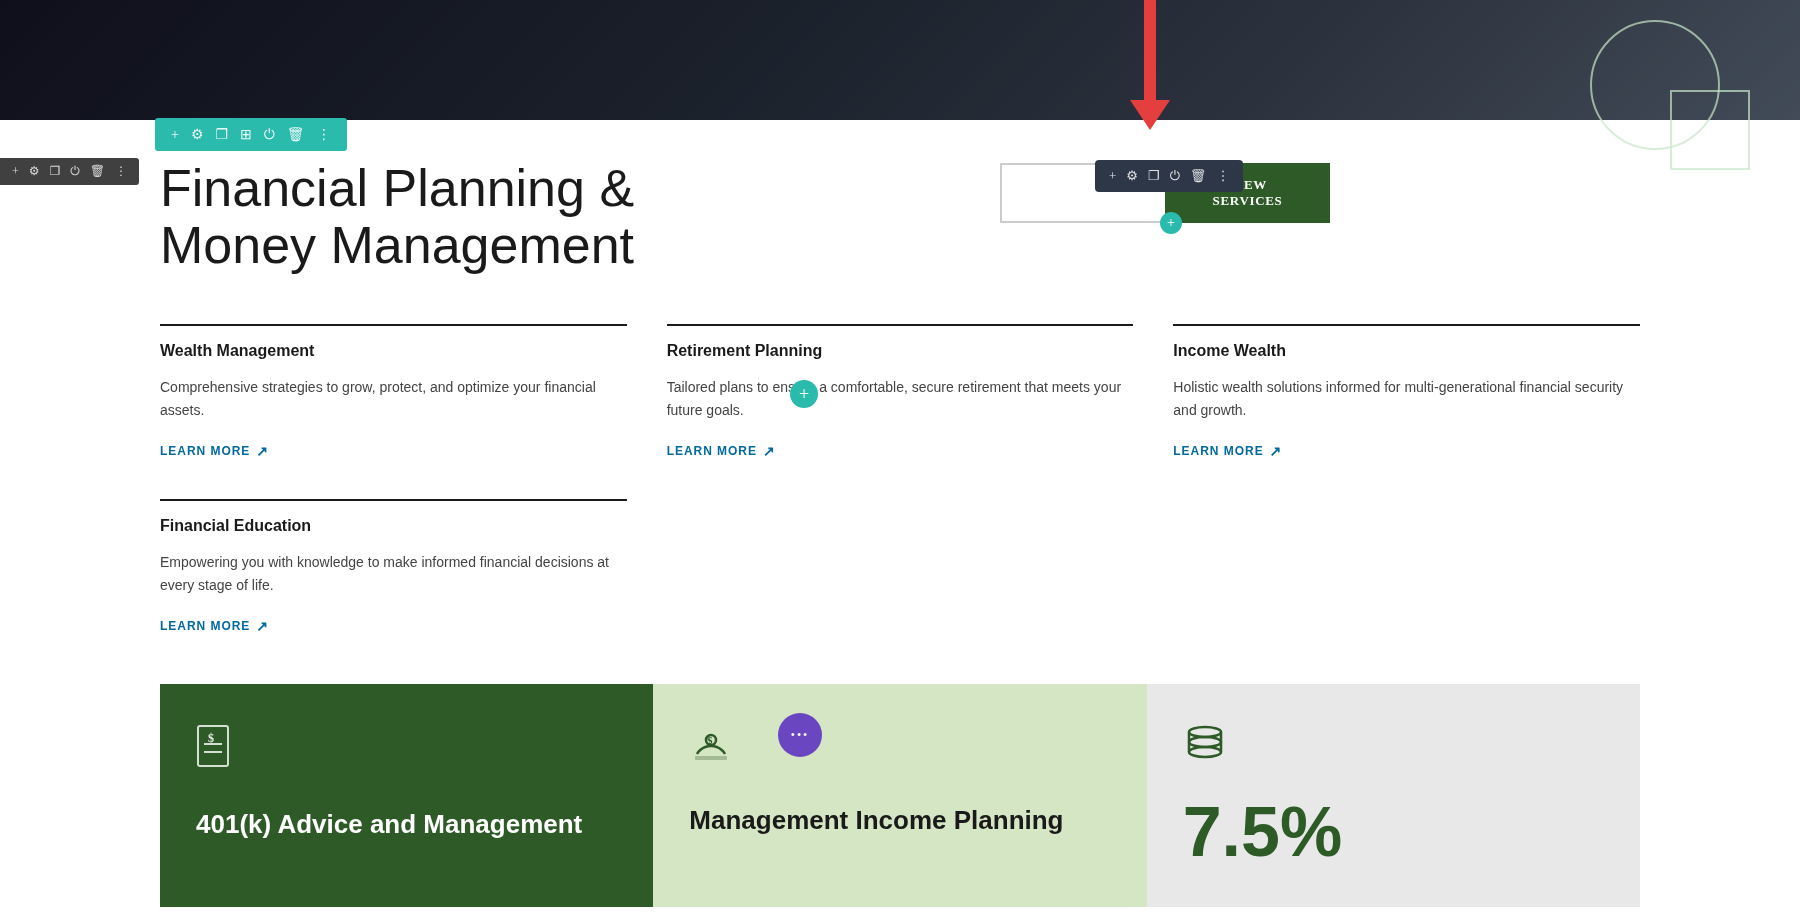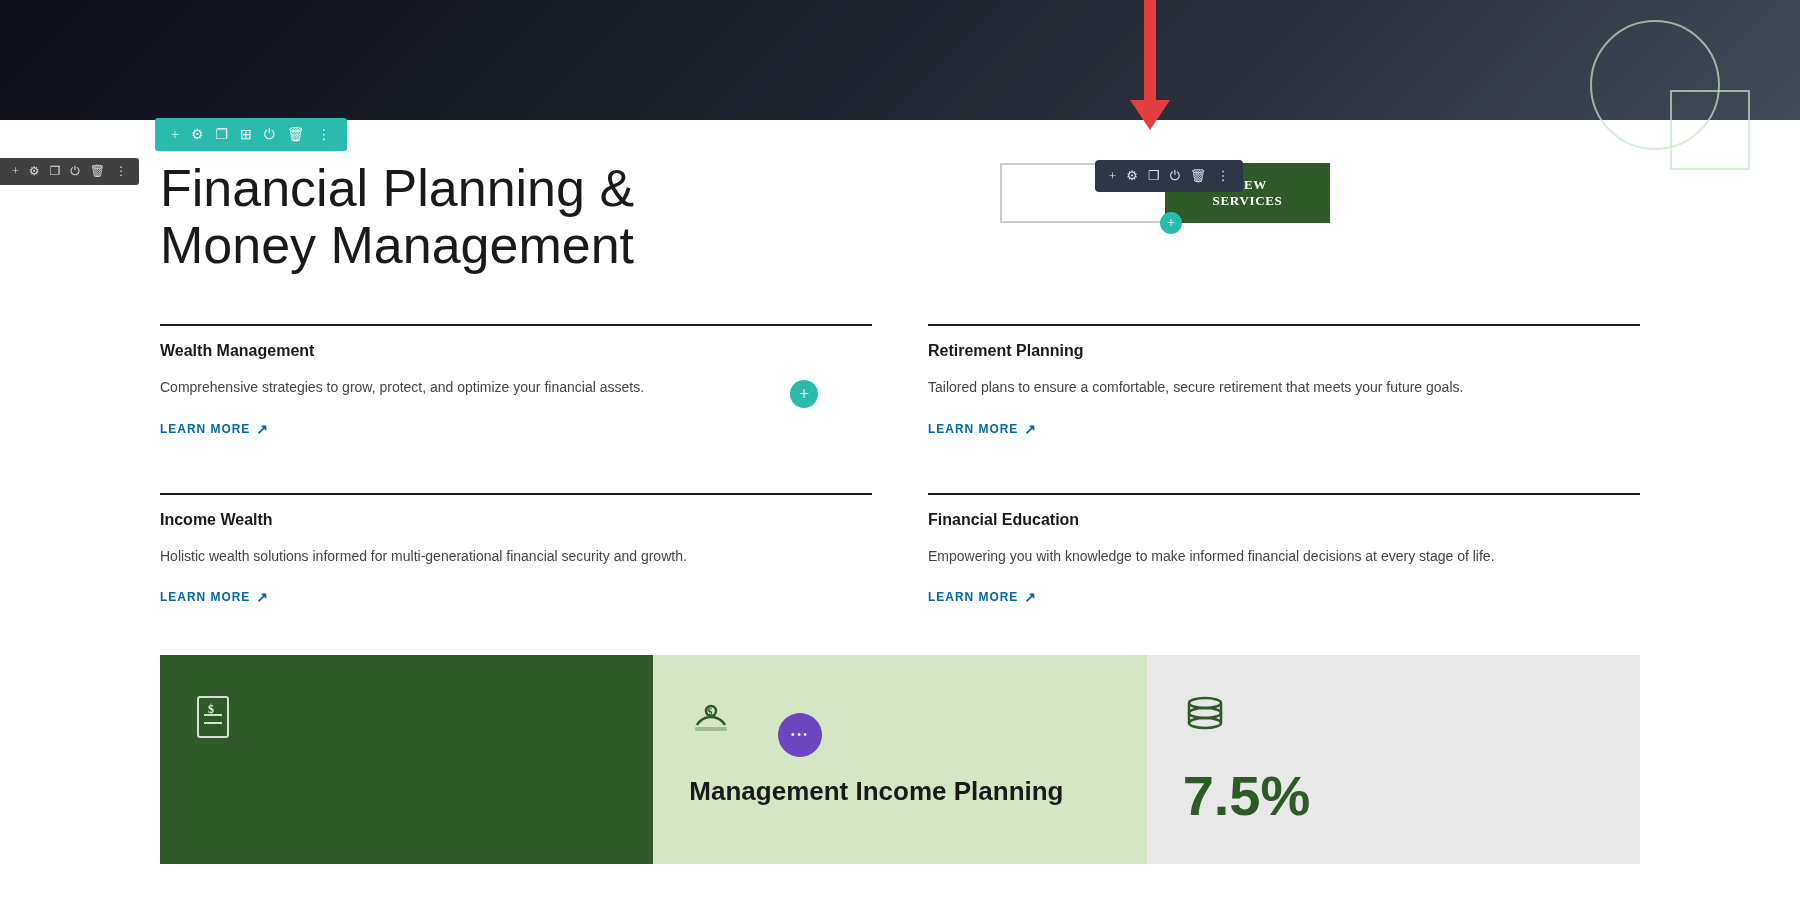--- a/index.html
+++ b/index.html
@@ -207,22 +207,22 @@
       color: #1a1a1a;
       line-height: 1.1;
       margin-bottom: 40px;
       max-width: 550px;
       font-family: 'Arial Black', 'Arial Bold', Arial, sans-serif;
     }
 
     
     .services-grid {
       display: grid;
-      grid-template-columns: repeat(2, 1fr);
-      gap: 56px;
+      grid-template-columns: repeat(3, 1fr);
+      gap: 40px;
       margin-top: 20px;
       padding-top: 10px;
     }
     .service-card {
       border-top: 2px solid #1a1a1a;
       padding-top: 16px;
     }
     .service-title {
       font-size: 16px;
       font-weight: 700;
@@ -283,21 +283,21 @@
       font-size: 36px;
       margin-bottom: 28px;
     }
     .card-title {
       font-size: 26px;
       font-weight: 900;
       line-height: 1.2;
       font-family: 'Arial Black', Arial, sans-serif;
     }
     .card-stat {
-      font-size: 56px;
+      font-size: 70px;
       font-weight: 900;
       color: #2d5a27;
       font-family: 'Arial Black', Arial, sans-serif;
       line-height: 1;
     }
 
     
     .chat-bubble {
       position: absolute;
       bottom: 155px;
@@ -416,20 +416,21 @@
 
     <div class="card-dark">
       <div class="card-icon">
         <svg width="40" height="48" viewBox="0 0 40 48" fill="none">
           <rect x="2" y="2" width="30" height="40" rx="2" fill="none" stroke="rgba(255,255,255,0.8)" stroke-width="2"></rect>
           <line x1="8" y1="20" x2="26" y2="20" stroke="rgba(255,255,255,0.8)" stroke-width="2"></line>
           <line x1="8" y1="28" x2="26" y2="28" stroke="rgba(255,255,255,0.8)" stroke-width="2"></line>
           <text x="12" y="18" fill="rgba(255,255,255,0.9)" font-size="12" font-weight="bold">$</text>
         </svg>
       </div>
+      <div class="card-title">401(k) Advice and Management</div>
     </div>
 
     <div class="card-light-green">
       <div class="card-icon">
         <svg width="44" height="44" viewBox="0 0 44 44" fill="none">
           <path d="M8 30 C8 30 12 22 22 22 C32 22 36 30 36 30" stroke="#2d5a27" stroke-width="2.5" fill="none"></path>
           <circle cx="22" cy="16" r="5" stroke="#2d5a27" stroke-width="2.5" fill="none"></circle>
           <text x="18" y="20" fill="#2d5a27" font-size="11" font-weight="bold">$</text>
           <rect x="6" y="32" width="32" height="4" rx="1" fill="#2d5a27" opacity="0.3"></rect>
         </svg>

